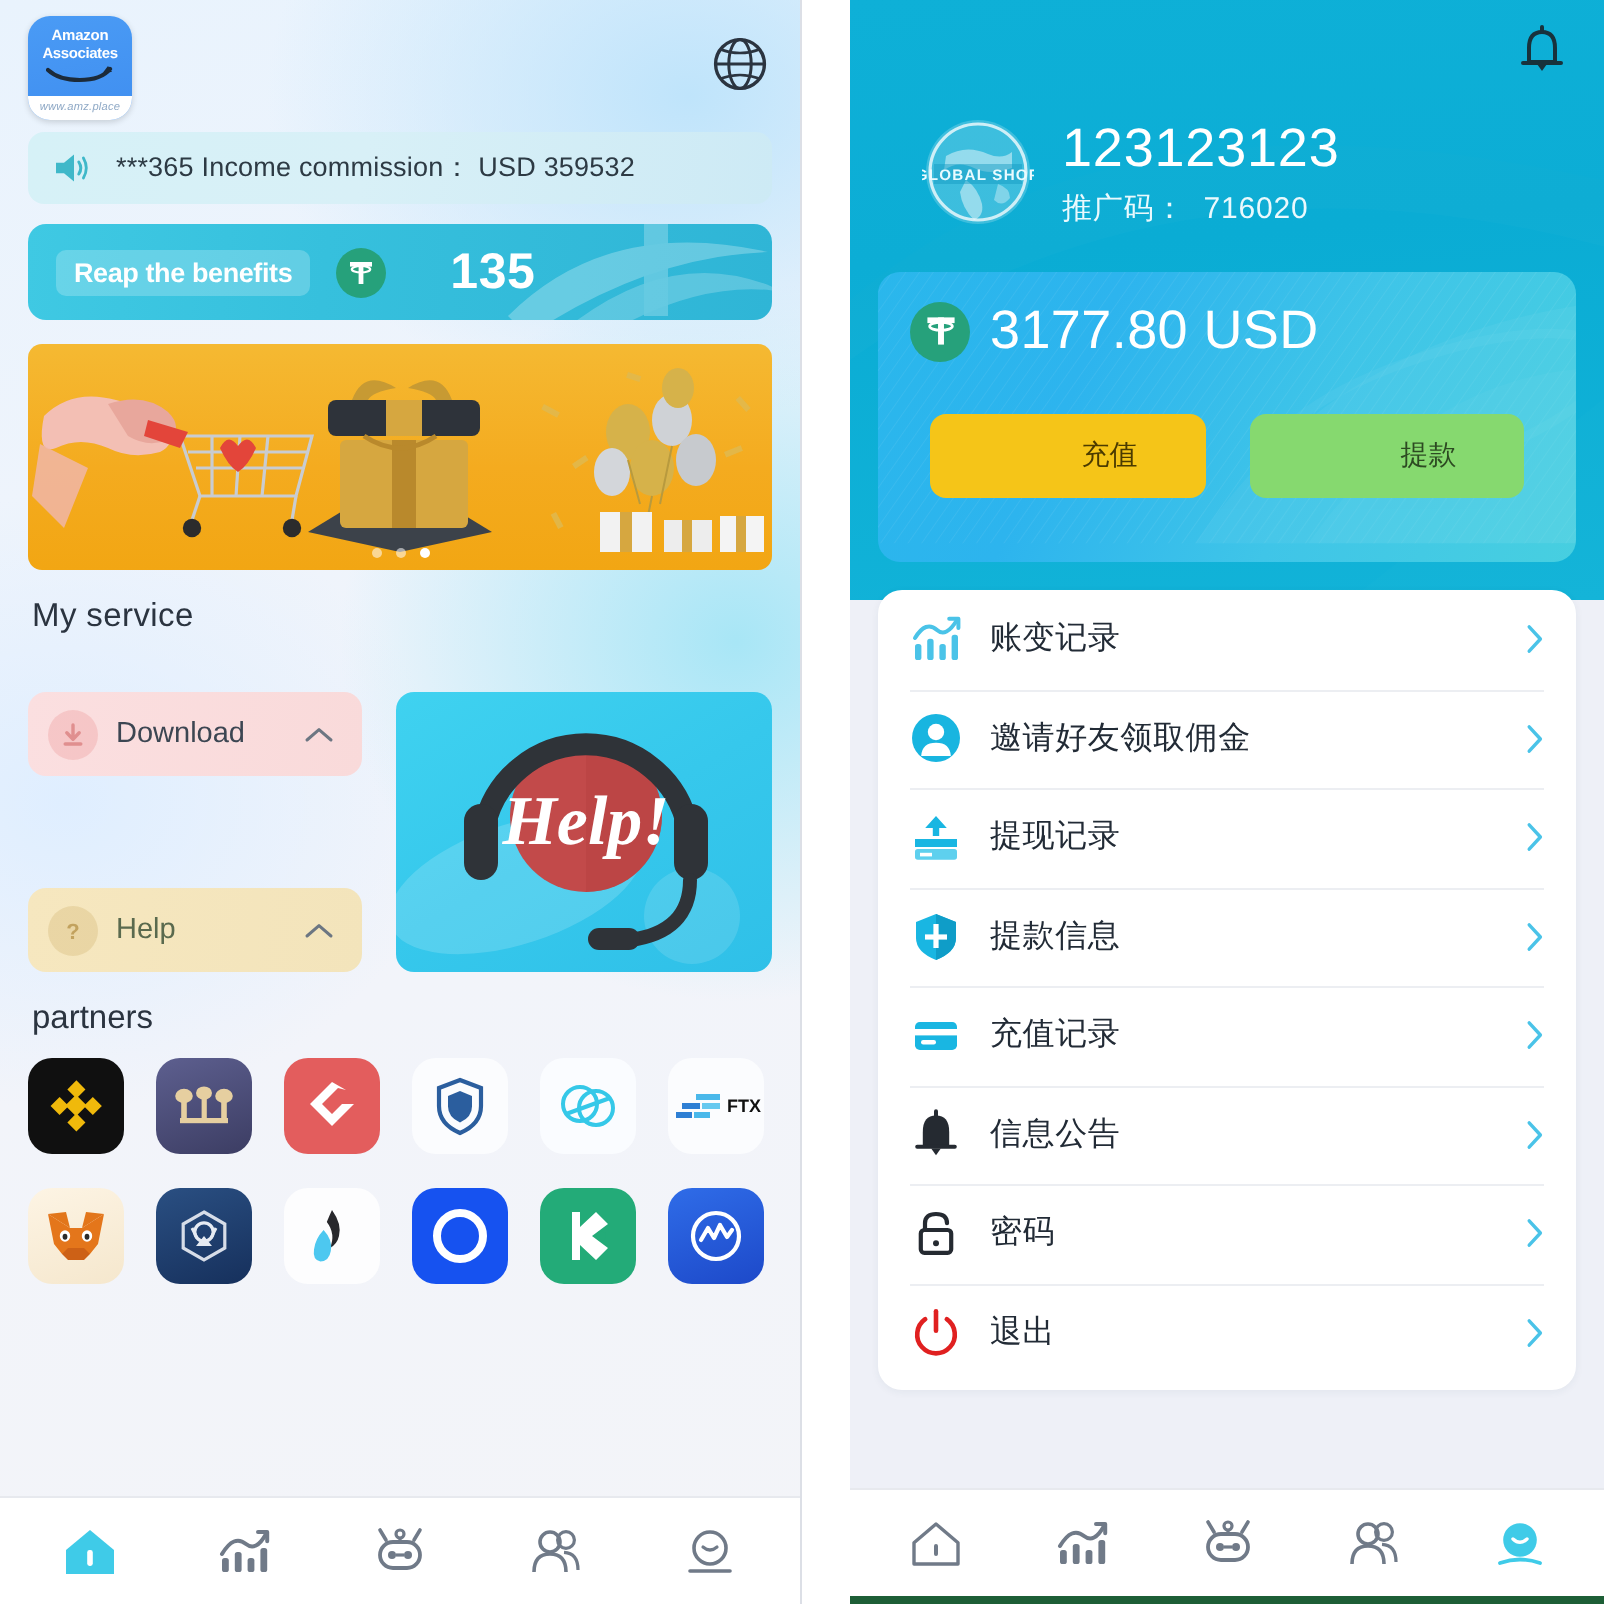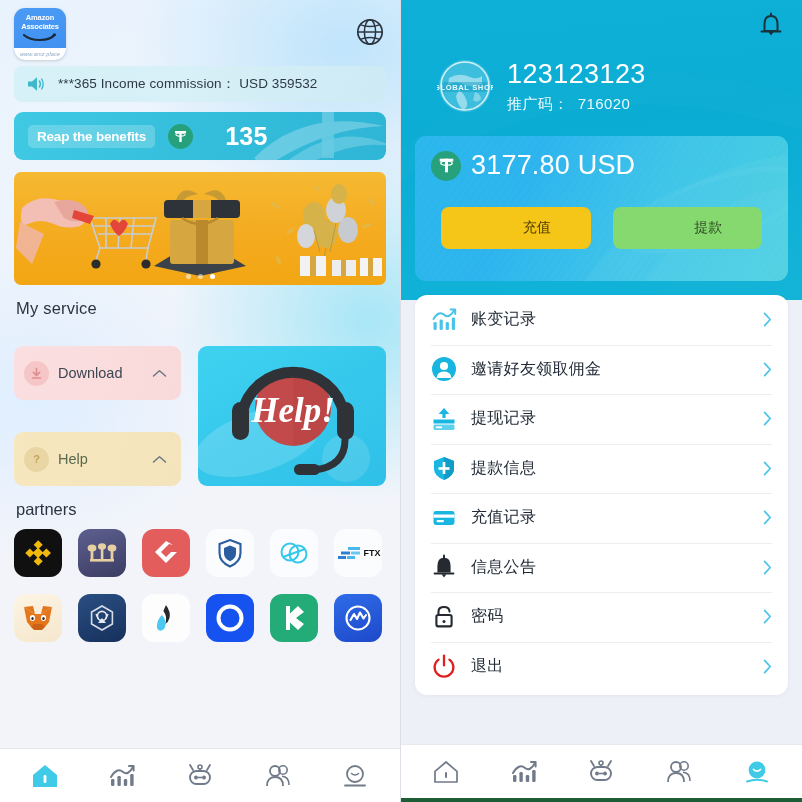--- a/index.html
+++ b/index.html
@@ -2,21 +2,21 @@
 <html><head>
 <meta charset="utf-8">
 <style>
   * { box-sizing: border-box; margin: 0; padding: 0; }
   html, body {
     width: 802px; height: 802px;
     overflow: hidden;
     font-family: "Liberation Sans", sans-serif;
     background: #ffffff;
   }
-  .screen { display: flex; width: 802px; height: 802px; }
+  .screen { display: flex; width: 802px; height: 802px; gap: 24px; }
 
   
   .left-panel {
     width: 401px; height: 802px;
     position: relative;
     display: flex; flex-direction: column;
     background:
       radial-gradient(ellipse 340px 260px at 86% 6%, #bfe4fb 0%, rgba(191,228,251,0) 62%),
       radial-gradient(ellipse 330px 300px at 92% 40%, #a8e6f6 0%, rgba(168,230,246,0) 60%),
       radial-gradient(ellipse 300px 240px at 8% 50%, #dfeeff 0%, rgba(223,238,255,0) 64%),
@@ -85,21 +85,21 @@
   .dots { position: absolute; bottom: 6px; left: 0; right: 0; display: flex;
           justify-content: center; gap: 7px; z-index: 5;}
   .dot { width: 5px; height: 5px; border-radius: 50%; background: rgba(255,255,255,.55); }
   .dot.on { background: #fff; }
 
   .sec-title { margin: 14px 0 18px 16px; font-size: 16.5px; color: #2b3440; letter-spacing: .2px;}
 
   .service-row { display: flex; gap: 17px; padding: 10px 14px 0 14px; }
   .svc-left { width: 170px; display: flex; flex-direction: column; justify-content: space-between; height: 140px; }
   .svc-card {
-    height: 54px; border-radius: 9px; display: flex; align-items: center;
+    height: 42px; border-radius: 9px; display: flex; align-items: center;
     padding: 12px 10px; gap: 9px; cursor: pointer;
   }
   .svc-card.download { background: linear-gradient(100deg,#fbdfe0 0%, #f9dada 100%); }
   .svc-card.help { background: linear-gradient(100deg,#f6e7bf 0%, #f3e4bb 100%); }
   .svc-ico { width: 25px; height: 25px; border-radius: 50%; display: flex; align-items: center;
              justify-content: center; flex: none; }
   .svc-card.download .svc-ico { background: rgba(235,150,150,.32); }
   .svc-card.help .svc-ico { background: rgba(206,175,105,.30); }
   .svc-label { font-size: 14.5px; color: #3c4652; flex: 1; }
   .svc-card.help .svc-label { color: #5a6a4e; }

